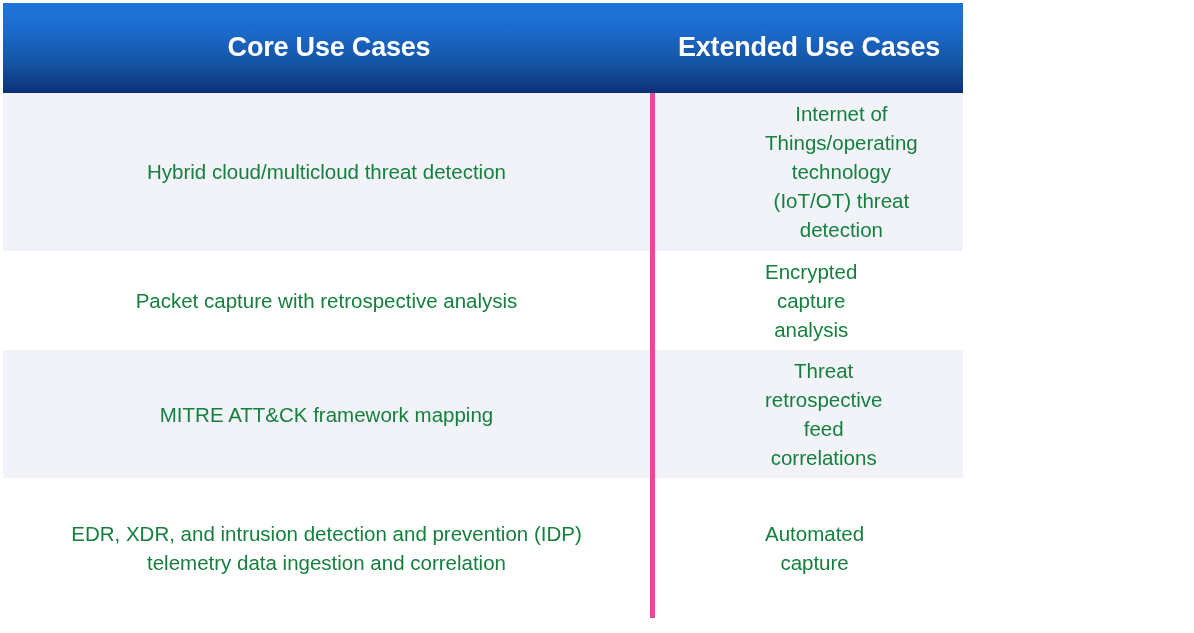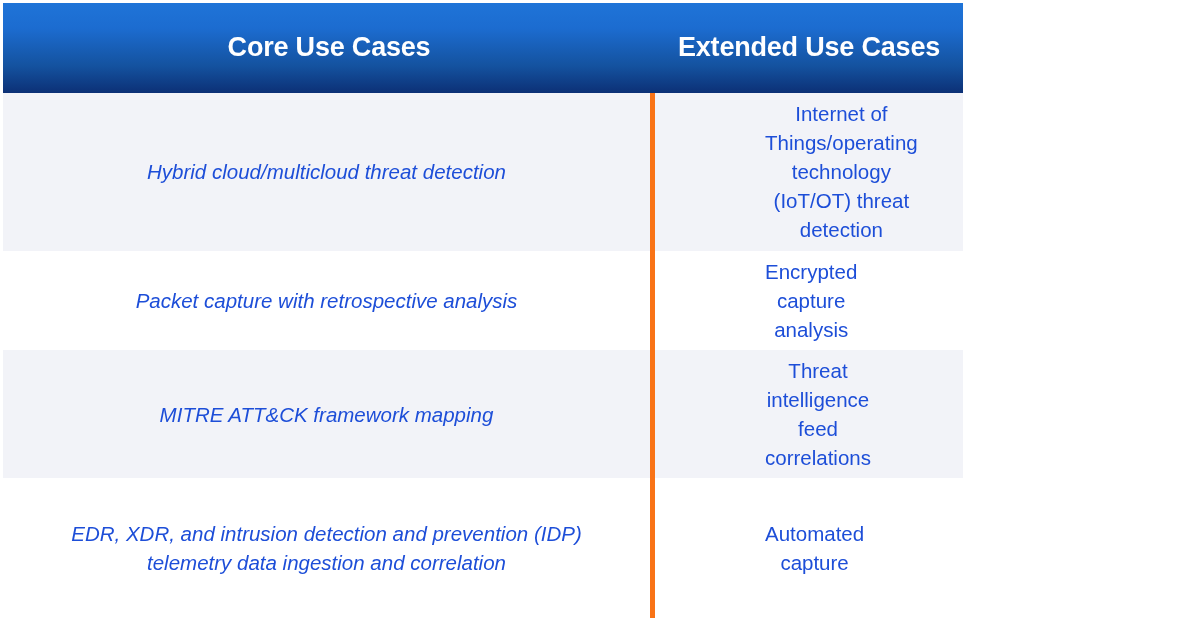--- a/index.html
+++ b/index.html
@@ -82,30 +82,29 @@
   .row-r3 { flex: 0 0 104px; }
   .row-r4 { flex: 0 0 140px; justify-content: space-between; }
   .row-r5 { flex: 0 0 75px; }
 
   .cell {
     display: flex;
     align-items: center;
     justify-content: center;
     box-sizing: border-box;
     padding: 6px 30px;
-    color: #1d4ed8;
+    color: #15803d;
     font-size: 20.5px;
     line-height: 1.42;
     text-align: center;
   }
   .cell.col-core {
     width: 652px;
     flex: 0 0 652px;
-    border-right: 5px solid #f97316;
-    font-style: italic;
+    border-right: 5px solid #ec4899;
   }
   .cell.col-ext {
     flex: 1 1 auto;
     padding-left: 110px;
     padding-right: 110px;
   }
 </style>
 </head>
 <body>
 
@@ -127,21 +126,21 @@
       <div class="cell col-ext">Internet of Things/operating technology (IoT/OT) threat detection</div>
     </div>
 
     <div class="table-row plain row-r2">
       <div class="cell col-core">Packet capture with retrospective analysis</div>
       <div class="cell col-ext">Encrypted capture analysis</div>
     </div>
 
     <div class="table-row shade row-r3">
       <div class="cell col-core">MITRE ATT&amp;CK framework mapping</div>
-      <div class="cell col-ext">Threat intelligence feed correlations</div>
+      <div class="cell col-ext">Threat retrospective feed correlations</div>
     </div>
 
     <div class="table-row plain row-r4">
       <div class="cell col-core">EDR, XDR, and intrusion detection and prevention (IDP) telemetry data ingestion and correlation</div>
       <div class="cell col-ext">Automated capture</div>
     </div>
 
 
   </div>
 </div>

